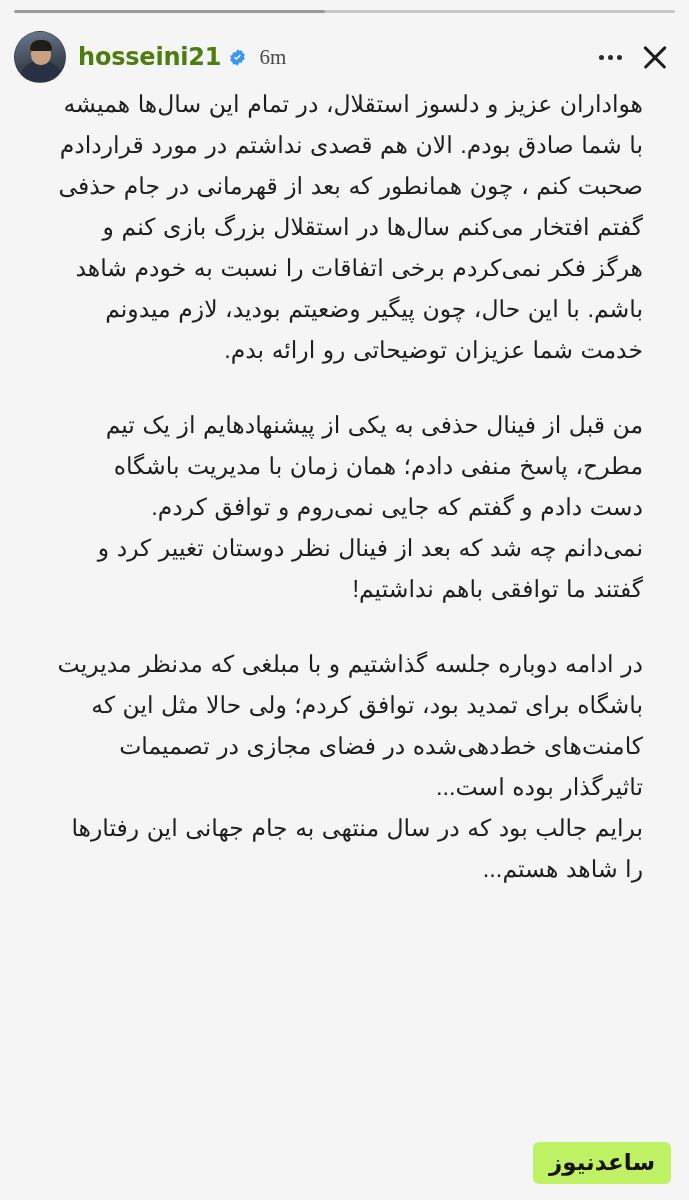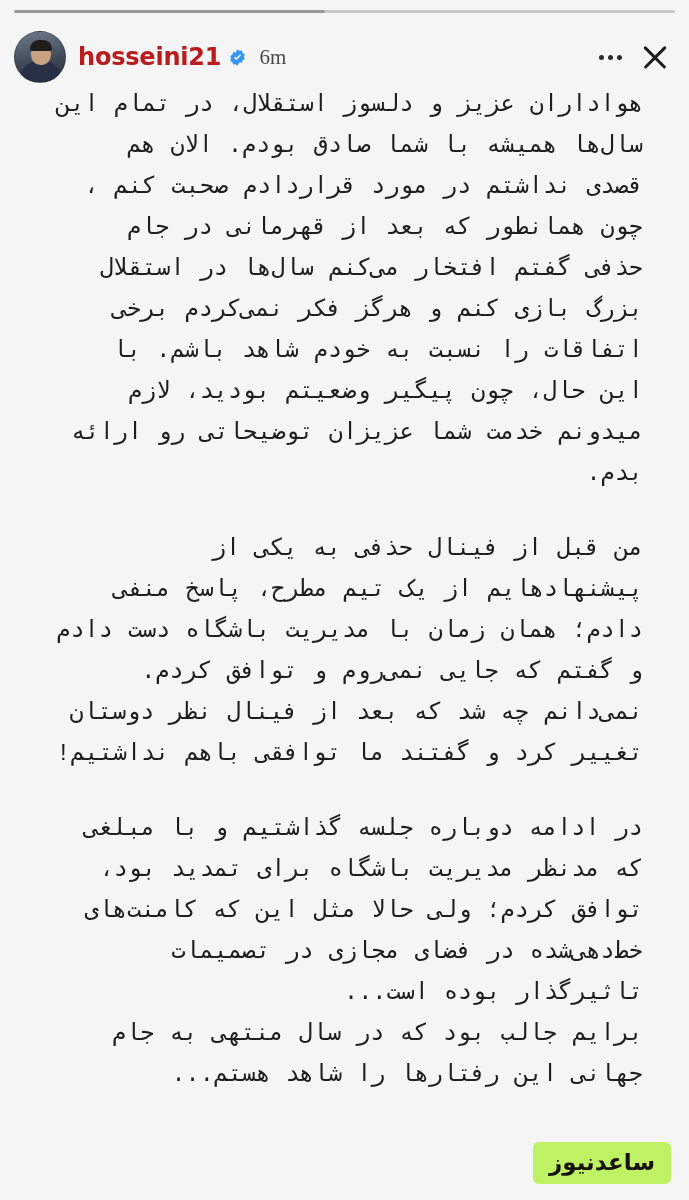--- a/index.html
+++ b/index.html
@@ -71,21 +71,21 @@
     position: absolute;
     width: 44px; height: 22px;
     background: #273044;
     border-radius: 22px 22px 0 0;
     left: 4px; bottom: 0;
   }
   .username {
     margin-left: 12px;
     font-size: 24px;
     font-weight: bold;
-    color: #b91c1c;
+    color: #4d7c0f;
     letter-spacing: -0.2px;
   }
   .verified {
     margin-left: 7px;
     width: 19px;
     height: 19px;
     flex: 0 0 auto;
   }
   .timestamp {
     margin-left: 12px;
@@ -135,21 +135,21 @@
     left: 0;
     right: 0;
     padding: 0 46px 0 44px;
     direction: rtl;
     text-align: right;
   }
   .para {
     font-size: 23.5px;
     line-height: 41px;
     color: #1e1e1e;
-    font-family: Liberation Mono, monospace;
+    font-family: Liberation Sans, sans-serif;
     margin-bottom: 34px;
     word-spacing: 1px;
     margin-left: 12px;
   }
   .para.tight { margin-bottom: 0; }
   .para.last { margin-bottom: 0; }
 
   
   .watermark {
     position: absolute;

